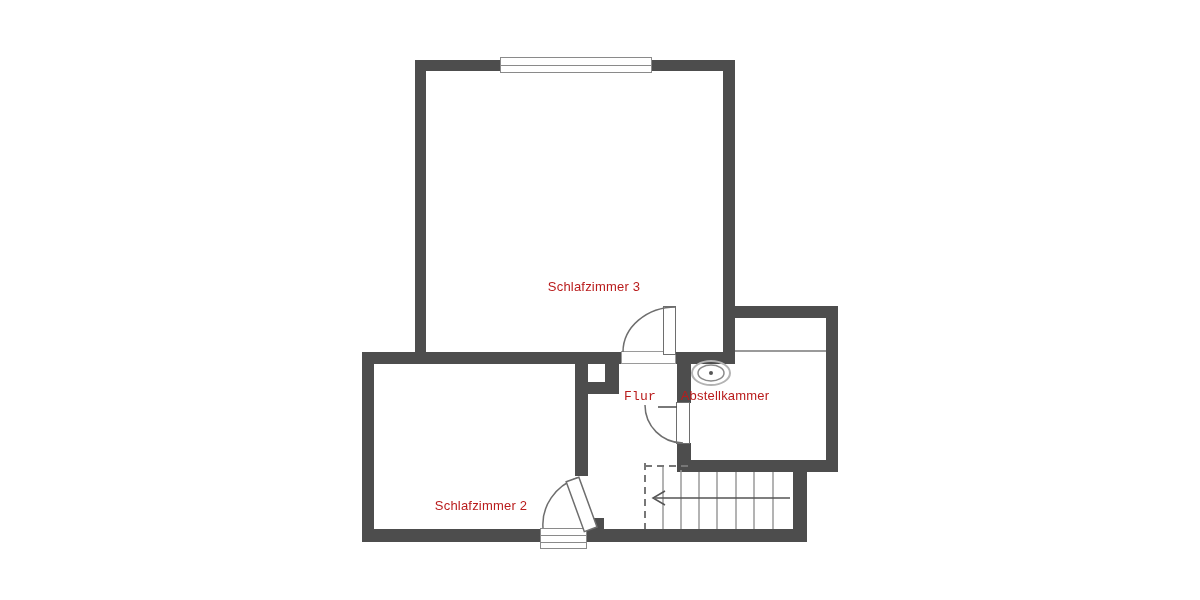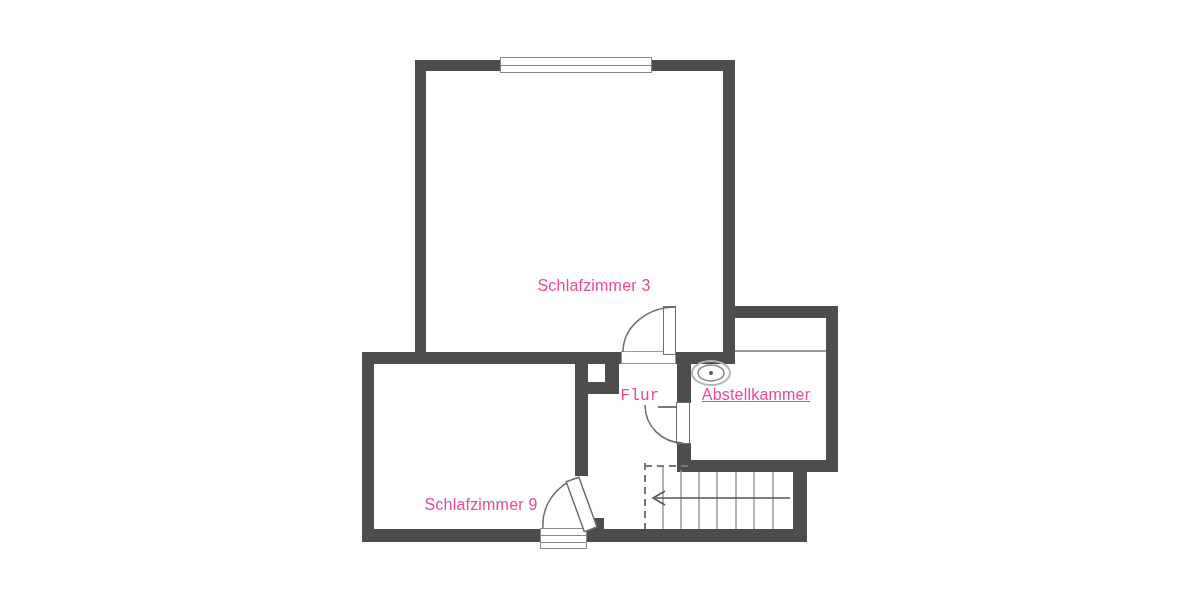--- a/index.html
+++ b/index.html
@@ -3,21 +3,21 @@
 <meta charset="utf-8">
 <style>
   html,body{margin:0;padding:0;background:#ffffff;}
   body{width:1200px;height:600px;overflow:hidden;font-family:"Liberation Sans",sans-serif;}
   .plan{position:relative;width:1200px;height:600px;background:#ffffff;}
   .wall{position:absolute;background:#4d4d4d;}
   .thinline{position:absolute;background:#9a9a9a;}
   .window{position:absolute;background:#ffffff;border:1px solid #8a8a8a;box-sizing:border-box;}
   .window .pane{position:absolute;left:0;right:0;height:1px;background:#8a8a8a;}
   .doorrect{position:absolute;background:#ffffff;border:1px solid #6e6e6e;box-sizing:border-box;}
-  .room-label{position:absolute;transform:translate(-50%,-50%);font-size:16px;color:#ec4899;white-space:nowrap;letter-spacing:0.2px;}
+  .room-label{position:absolute;transform:translate(-50%,-50%);font-size:13px;color:#b91c1c;white-space:nowrap;letter-spacing:0.2px;}
   svg.overlay{position:absolute;left:0;top:0;width:1200px;height:600px;pointer-events:none;}
 </style>
 </head>
 <body>
 
 <div class="plan">
 
   <div class="wall" style="left:415px;top:60px;width:320px;height:11px;"></div>
   <div class="wall" style="left:415px;top:60px;width:11px;height:304px;"></div>
   <div class="wall" style="left:723px;top:60px;width:12px;height:304px;"></div>
@@ -77,17 +77,17 @@
     </g>
     <path d="M645,463 L645,529" fill="none" stroke="#777777" stroke-width="2" stroke-dasharray="7 5"></path>
     <path d="M645,466 L690,466" fill="none" stroke="#777777" stroke-width="2" stroke-dasharray="7 5"></path>
     <g stroke="#555555" stroke-width="1.5" fill="none">
       <line x1="655" y1="498" x2="790" y2="498"></line>
       <polyline points="665,491 653,498 665,505"></polyline>
     </g>
   </svg>
 
   <div class="room-label" style="left:594px;top:286px;">Schlafzimmer 3</div>
-  <div class="room-label" style="left:481px;top:505px;">Schlafzimmer 9</div>
+  <div class="room-label" style="left:481px;top:505px;">Schlafzimmer 2</div>
   <div class="room-label" style="left:640px;top:396px;font-family:Liberation Mono, monospace;">Flur</div>
-  <div class="room-label" style="left:756px;top:395px;text-decoration:underline;">Abstellkammer</div>
+  <div class="room-label" style="left:725px;top:395px;">Abstellkammer</div>
 
 </div>
 
 </body></html>

